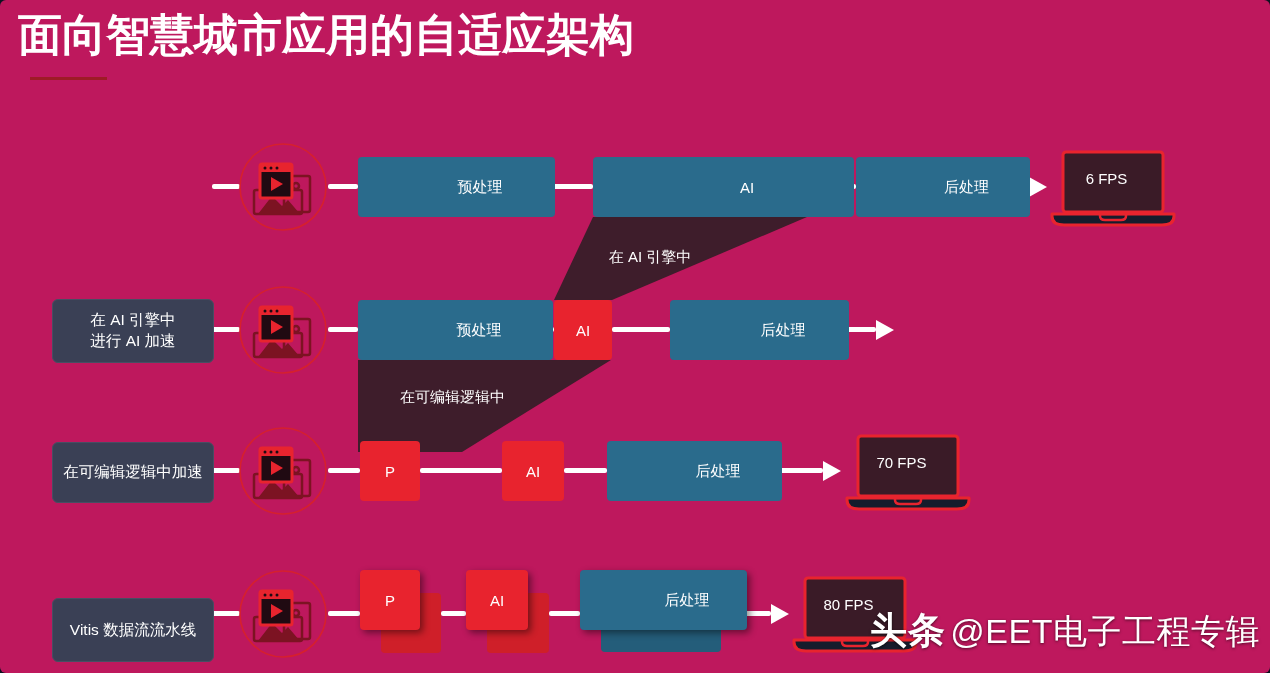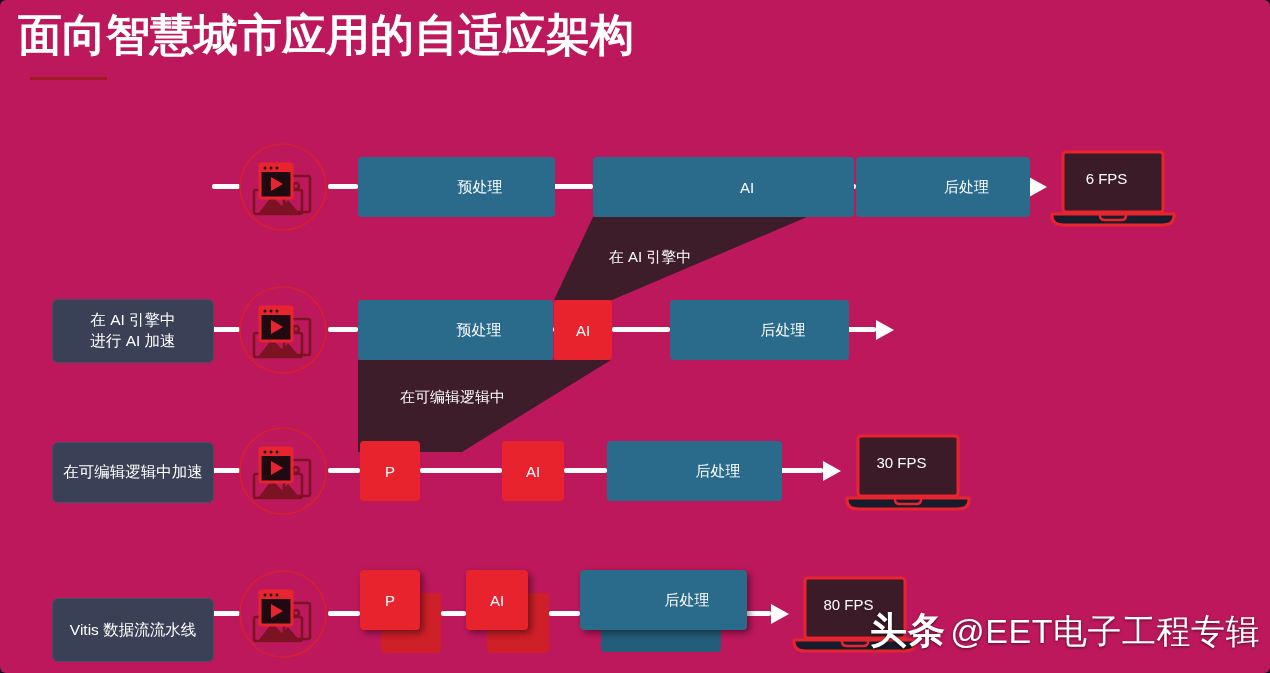--- a/index.html
+++ b/index.html
@@ -178,21 +178,21 @@
     <span>后处理</span>
   </div>
   <div class="abs conn" style="left:735px;top:468px;width:88px;"></div>
   <div class="abs arrow-head" style="left:823px;top:461px;"></div>
   <div class="abs laptop" style="left:843px;top:434px;">
     <svg width="130" height="78" viewBox="0 0 130 78">
       <rect x="15" y="2" width="100" height="60" rx="3" fill="#3a1b27" stroke="#e8242e" stroke-width="3"></rect>
       <path d="M4,64 h122 v2 q0,9 -12,9 H16 q-12,0 -12,-9 z" fill="#161c2c" stroke="#e8242e" stroke-width="3" stroke-linejoin="round"></path>
       <path d="M52,64 h26 v2 q0,4 -5,4 h-16 q-5,0 -5,-4 z" fill="none" stroke="#e8242e" stroke-width="2.5"></path>
     </svg>
-    <div class="fps">30 FPS</div>
+    <div class="fps">70 FPS</div>
   </div>
 
   <div class="abs box box-label" style="left:52px;top:583px;width:160px;height:62px;margin-top:15px;">
     <span>Vitis 数据流流水线</span>
   </div>
   <div class="abs conn" style="left:212px;top:611px;width:28px;"></div>
   <div class="abs circle-icon" style="left:238px;top:569px;">
     <svg width="90" height="90" viewBox="0 0 90 90">
       <circle cx="45" cy="45" r="43" fill="none" stroke="#d6202e" stroke-width="1.6"></circle>
       <g stroke="#7c1322" fill="none" stroke-width="2.5">

